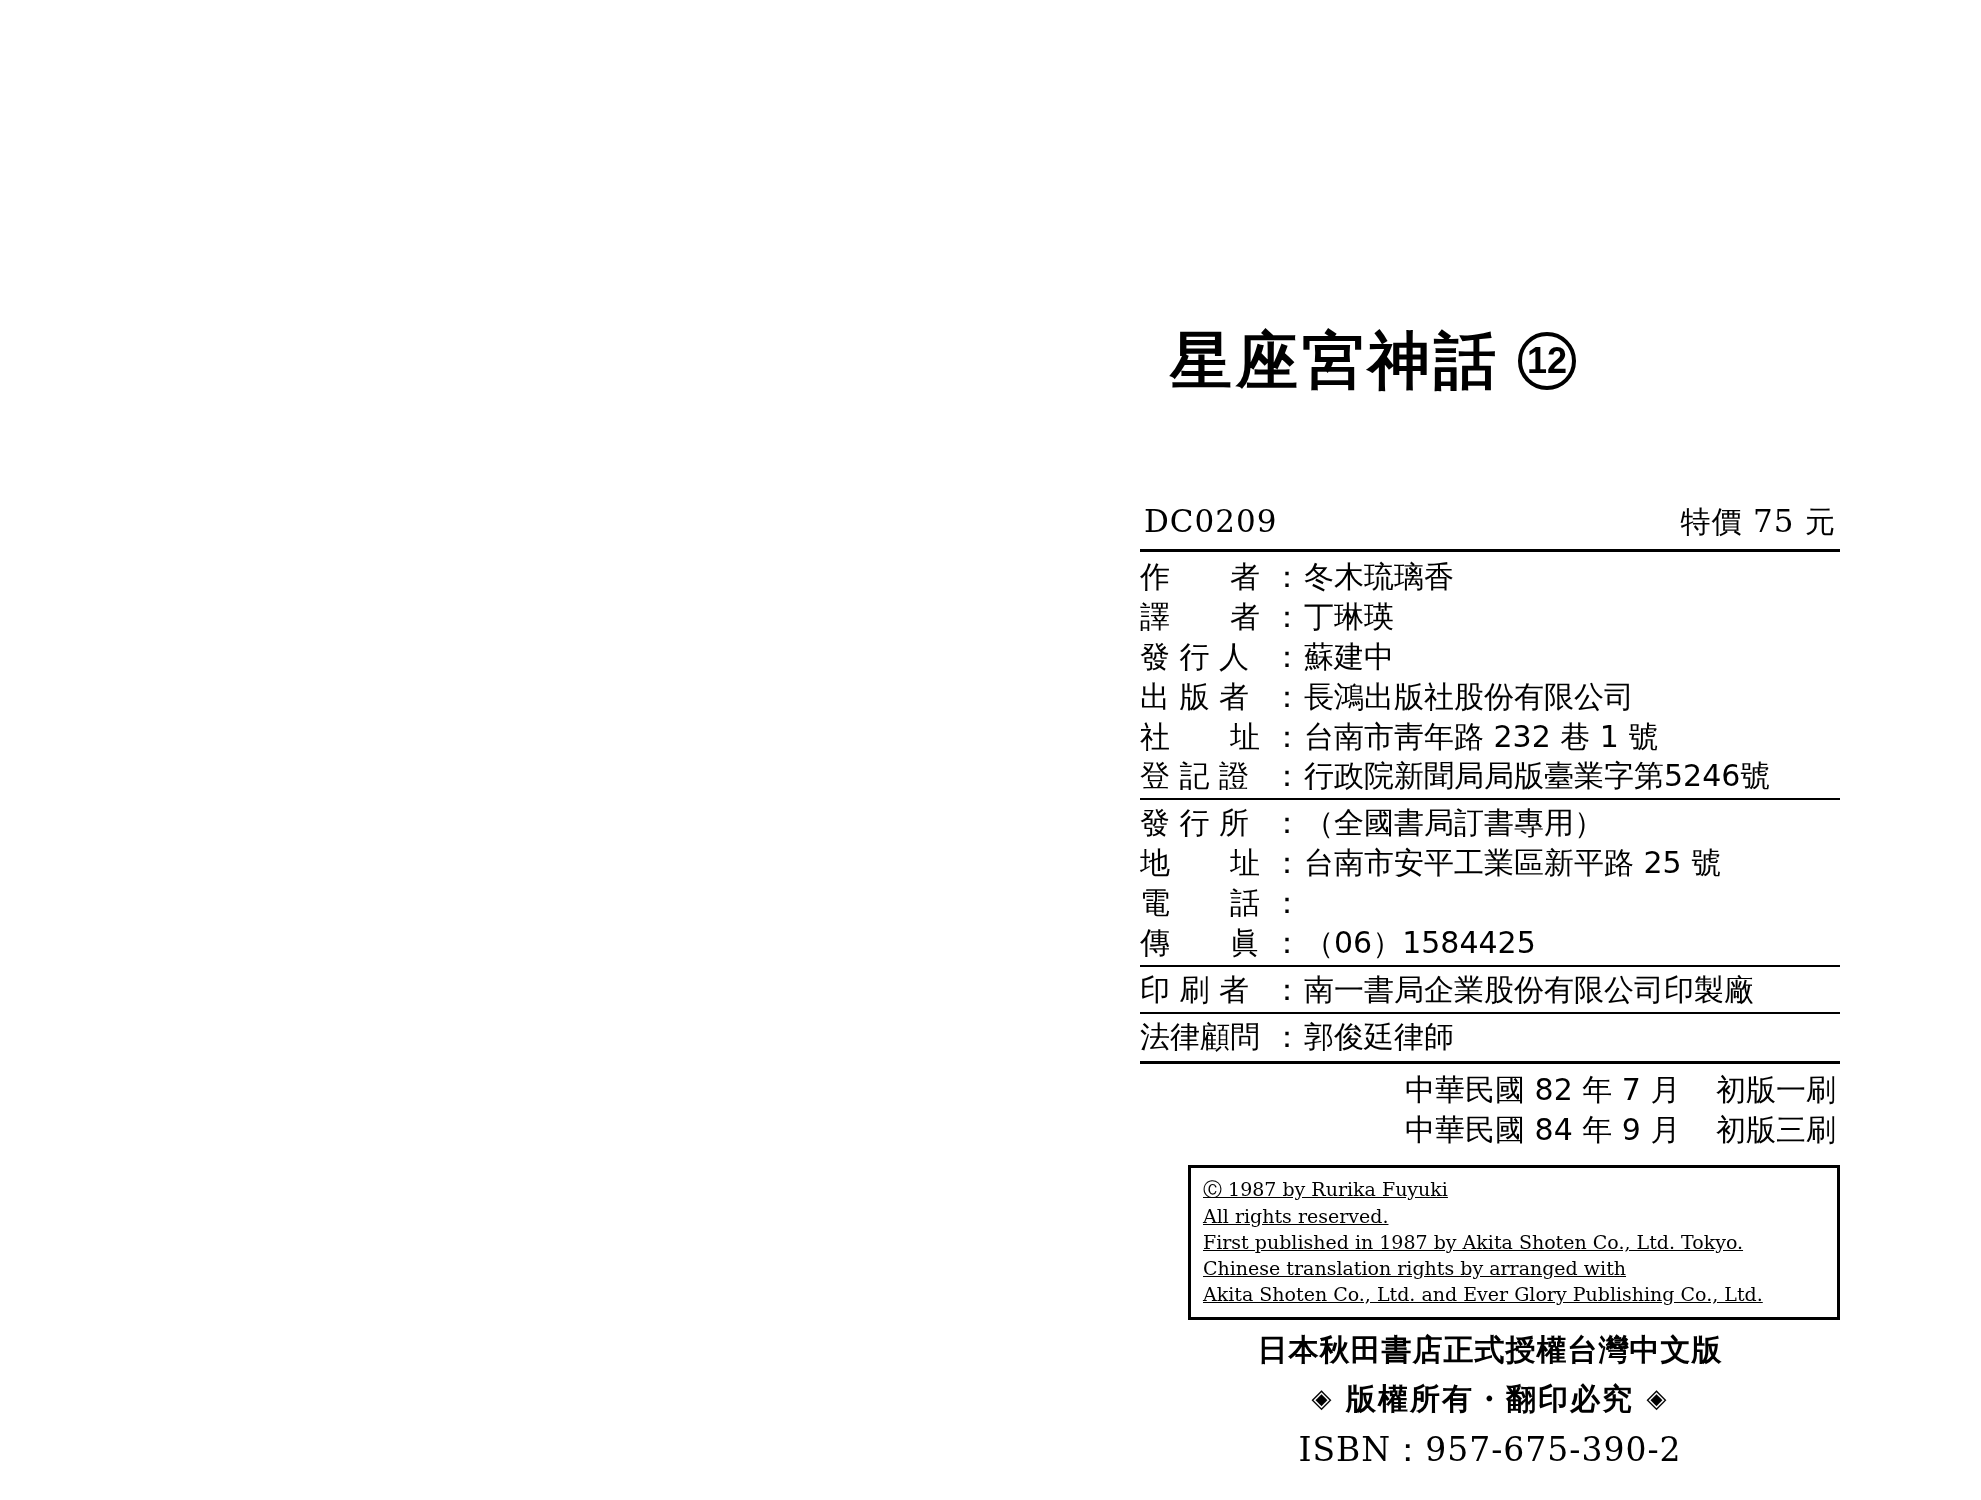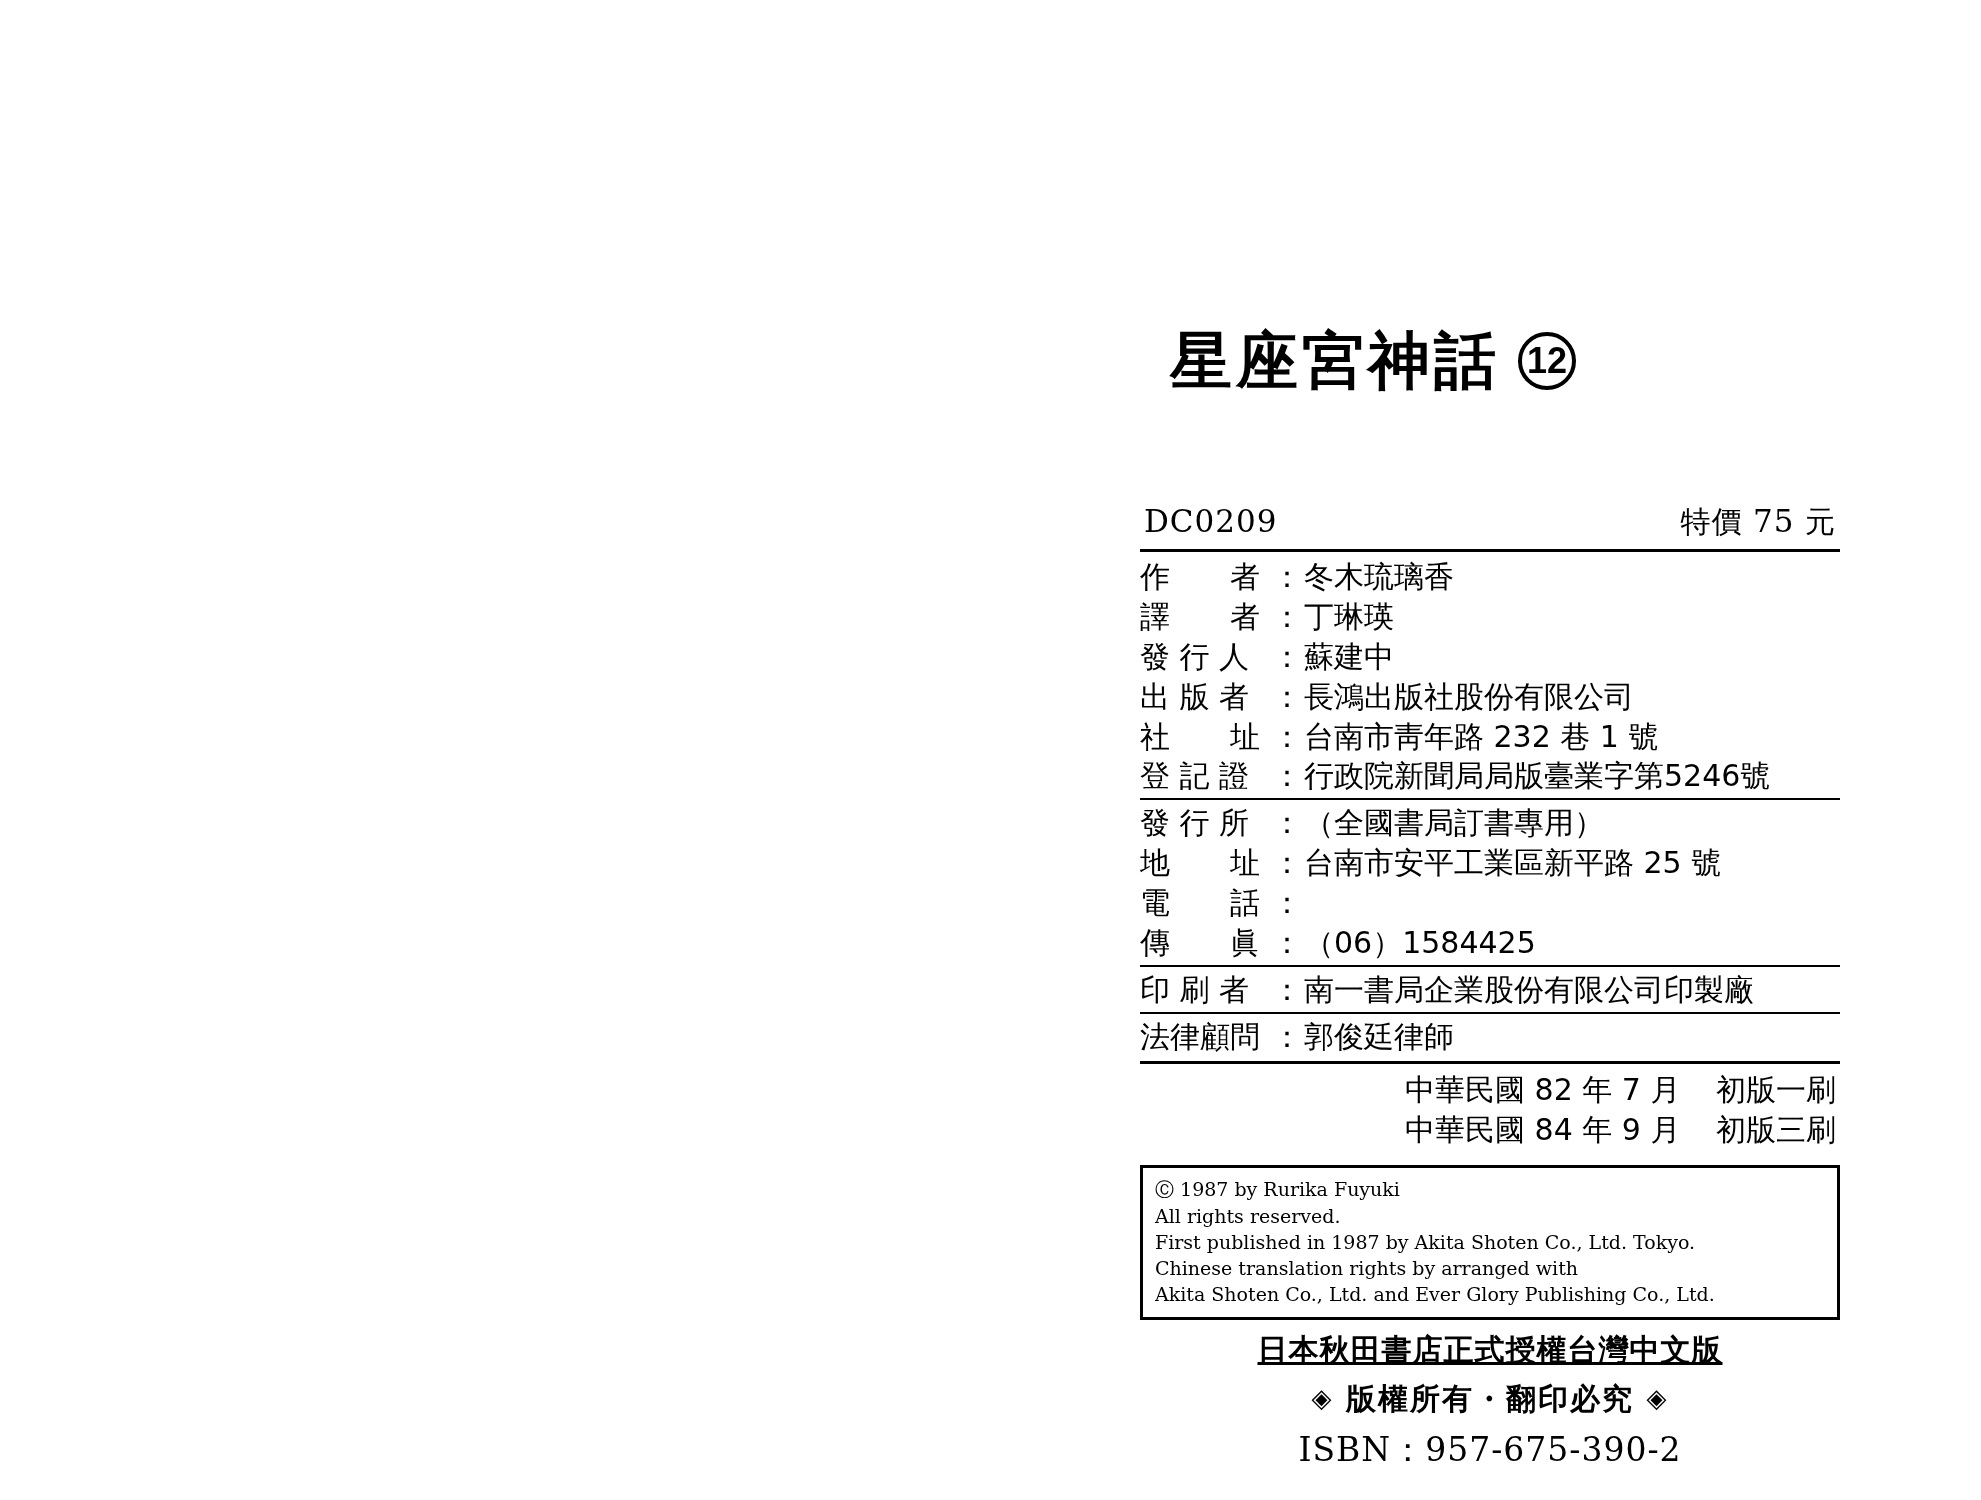--- a/index.html
+++ b/index.html
@@ -122,39 +122,40 @@
   .dates .date-line {
     white-space: nowrap;
   }
   .dates .imprint {
     margin-left: 26px;
   }
 
   
   .copyright-box {
     margin-top: 14px;
+    margin-left: 48px;
     border: 3px solid #000;
     padding: 8px 12px 10px 12px;
     font-family: "DejaVu Serif", serif;
     font-size: 19px;
     line-height: 1.38;
+    text-decoration: underline;
   }
   .copyright-box div { white-space: nowrap; }
 
   
   .footer-block {
     margin-top: 10px;
     text-align: center;
   }
   .footer-cn {
     font-size: 30px;
     font-weight: bold;
     letter-spacing: 1px;
     padding-bottom: 2px;
-    text-decoration: underline;
   }
   .footer-rights {
     font-size: 30px;
     font-weight: bold;
     letter-spacing: 2px;
     margin-top: 6px;
   }
   .diamond {
     font-size: 26px;
     vertical-align: 2px;

